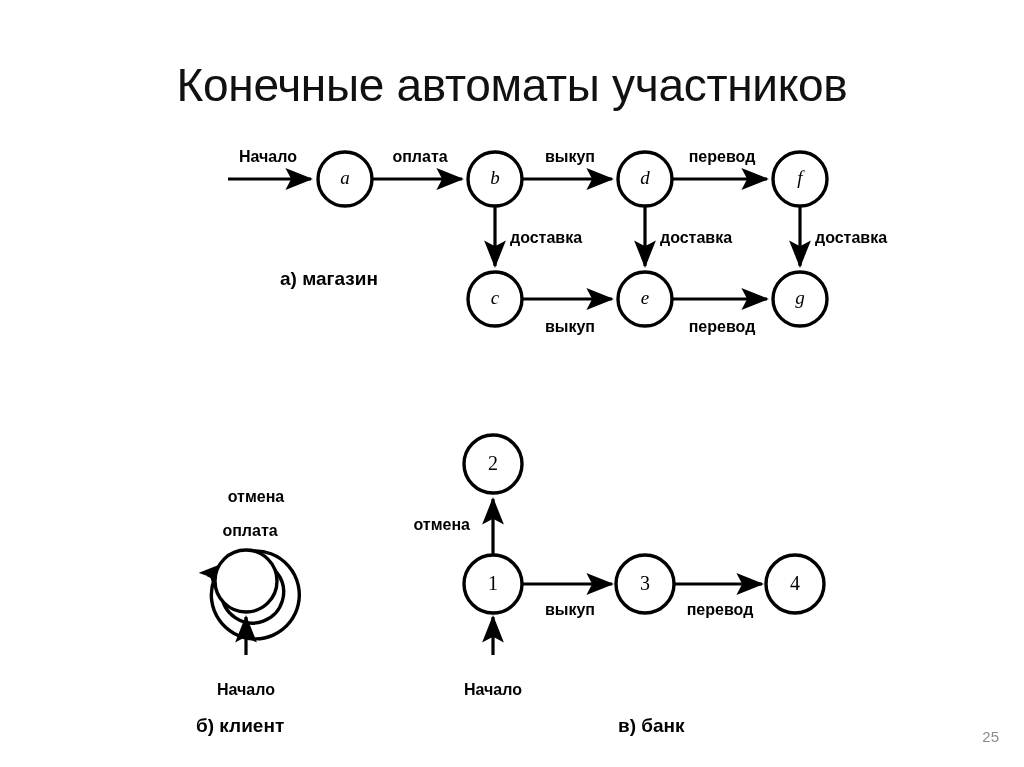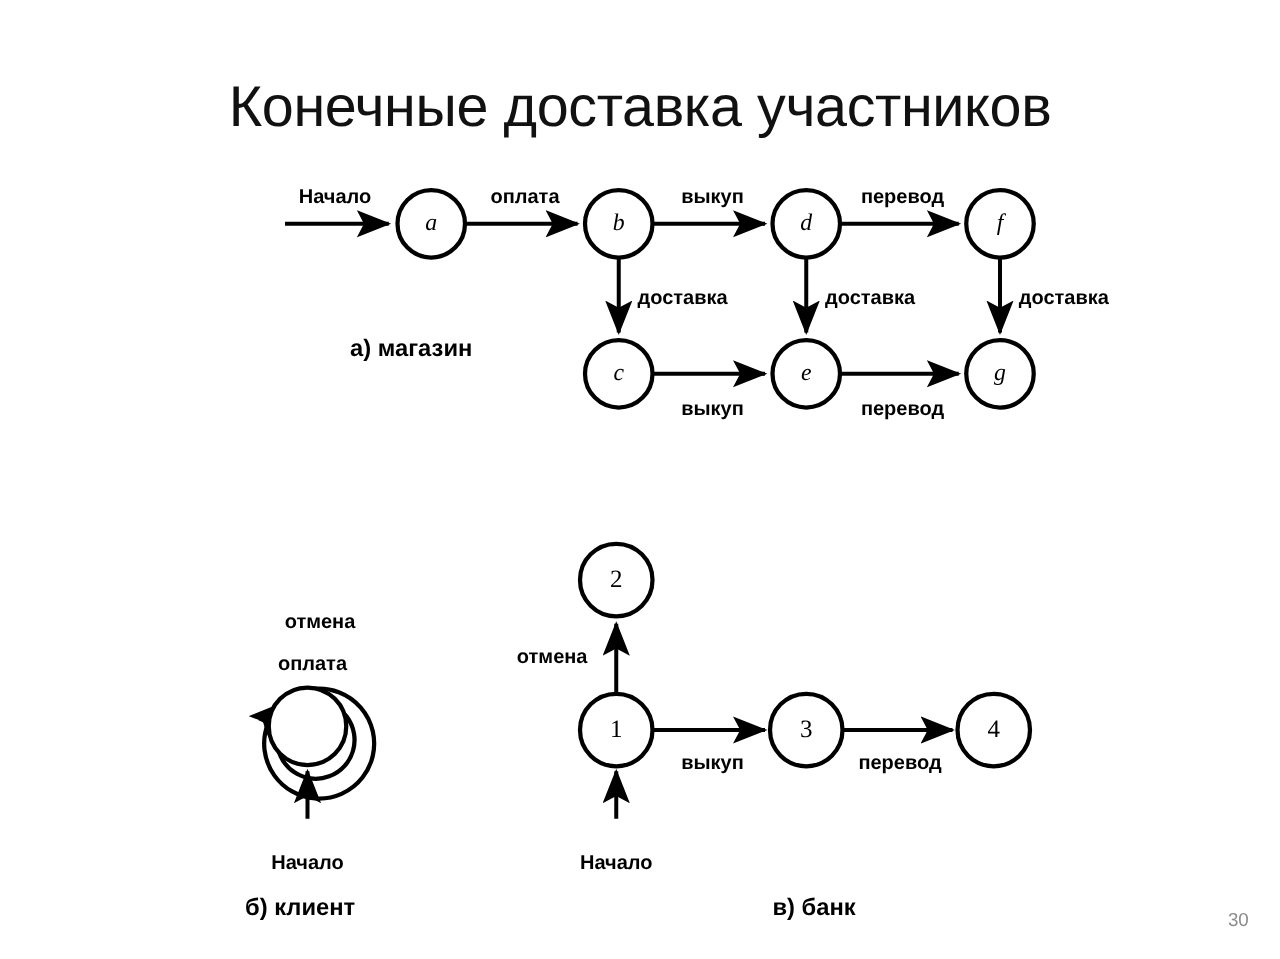--- a/index.html
+++ b/index.html
@@ -94,21 +94,21 @@
     font-family: "Liberation Sans", sans-serif;
     font-size: 15px;
     color: #8c8c8c;
   }
 </style>
 </head>
 <body>
 
 <div id="slide">
 
-  <div class="slide-title">Конечные доставка участников</div>
+  <div class="slide-title">Конечные автоматы участников</div>
 
   <svg id="figure" viewBox="0 0 1024 767">
     <defs>
       <marker id="arrow" markerWidth="9" markerHeight="9" refX="7.6" refY="3.2" orient="auto" markerUnits="strokeWidth">
         <path d="M0,0 L8,3.2 L0,6.4 L1.6,3.2 z" fill="#000000"></path>
       </marker>
       <marker id="arrowBig" markerWidth="10" markerHeight="10" refX="8" refY="3.4" orient="auto" markerUnits="strokeWidth">
         <path d="M0,0 L8.6,3.4 L0,6.8 L1.8,3.4 z" fill="#000000"></path>
       </marker>
     </defs>
@@ -222,14 +222,14 @@
       </g>
       <g>
         <circle class="node-circle" cx="795" cy="584" r="29"></circle>
         <text class="node-label-num" x="795" y="585">4</text>
       </g>
 
       <text class="caption" x="618" y="732">в) банк</text>
     </g>
   </svg>
 
-  <div class="page-number">30</div>
+  <div class="page-number">25</div>
 </div>
 
 </body></html>

